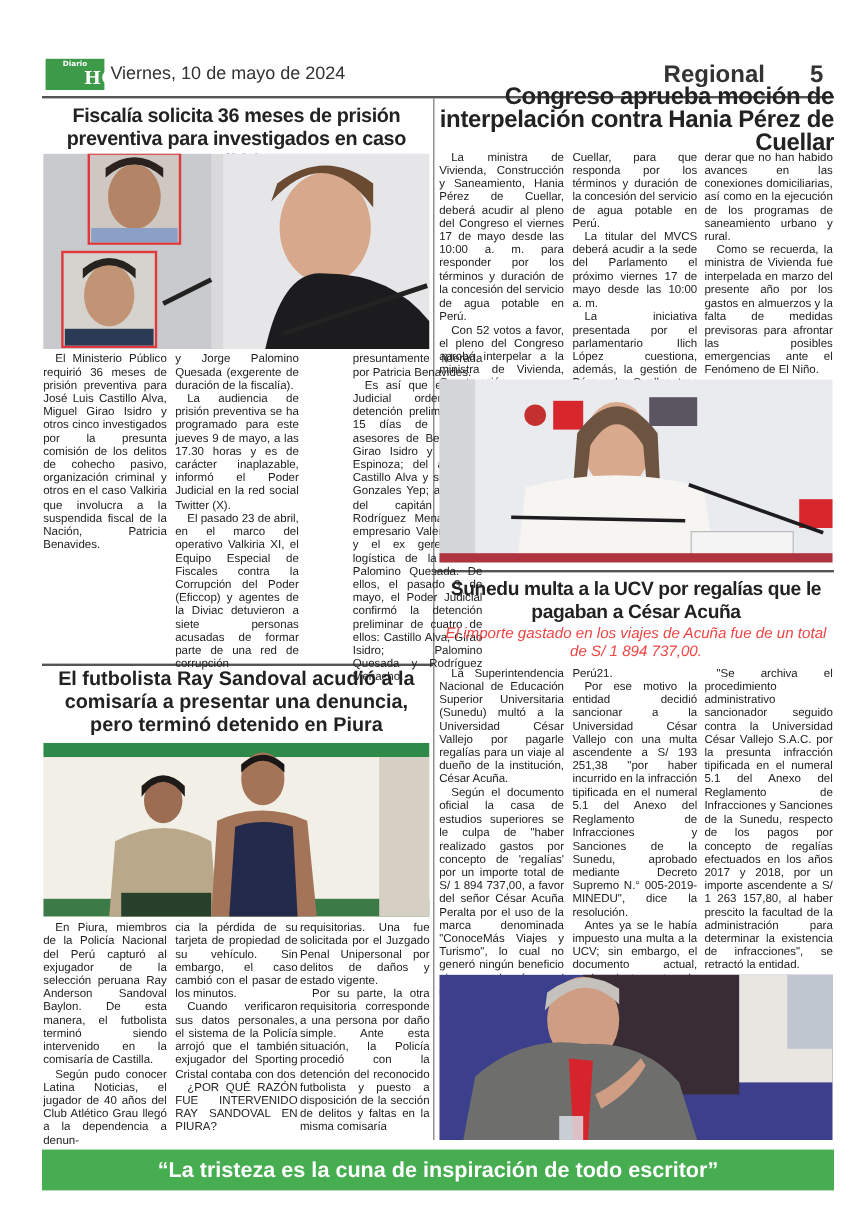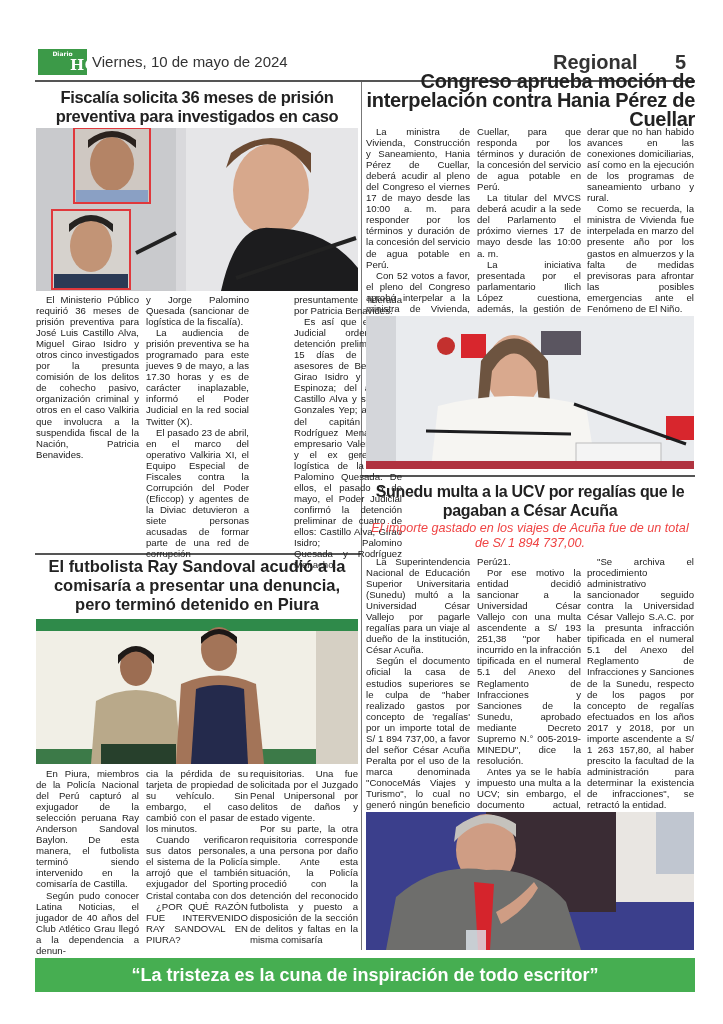--- a/index.html
+++ b/index.html
@@ -74,21 +74,21 @@
     <rect x="16" y="82" width="78" height="79" fill="#d6d2cd" stroke="#e0383c" stroke-width="2"></rect>
     <ellipse cx="55" cy="118" rx="21" ry="26" fill="#c29476"></ellipse>
     <path d="M33 104 Q55 82 77 104 L77 96 Q55 78 33 96 Z" fill="#252220"></path>
     <rect x="18" y="146" width="74" height="14" fill="#2b3a55"></rect>
   </svg>
 </div>
 <div class="abs col" style="left:36px; top:294px; width:103px;">
   <p>El Ministerio Público requirió 36 meses de prisión preventiva para José Luis Castillo Alva, Miguel Girao Isidro y otros cinco investigados por la presunta comisión de los delitos de cohecho pasivo, organización criminal y otros en el caso Valkiria que involucra a la suspendida fiscal de la Nación, Patricia Benavides.</p>
 </div>
 <div class="abs col" style="left:146px; top:294px; width:103px;">
-  <p class="noindent">y Jorge Palomino Quesada (sancionar de logística de la fiscalía).</p>
+  <p class="noindent">y Jorge Palomino Quesada (exgerente de duración de la fiscalía).</p>
   <p>La audiencia de prisión preventiva se ha programado para este jueves 9 de mayo, a las 17.30 horas y es de carácter inaplazable, informó el Poder Judicial en la red social Twitter (X).</p>
   <p>El pasado 23 de abril, en el marco del operativo Valkiria XI, el Equipo Especial de Fiscales contra la Corrupción del Poder (Eficcop) y agentes de la Diviac detuvieron a siete personas acusadas de formar parte de una red de corrupción</p>
 </div>
 <div class="abs col" style="left:250px; top:294px; width:108px;margin-left:44px;">
   <p class="noindent">presuntamente liderada por Patricia Benavides.</p>
   <p>Es así que el Poder Judicial ordenó la detención preliminar por 15 días de los ex asesores de Benavides, Girao Isidro y Hurtado Espinoza; del abogado Castillo Alva y su pareja Gonzales Yep; así como del capitán PNP Rodríguez Menacho, el empresario Valer Enciso y el ex gerente de logística de la fiscalía Palomino Quesada. De ellos, el pasado 3 de mayo, el Poder Judicial confirmó la detención preliminar de cuatro de ellos: Castillo Alva, Girao Isidro; Palomino Quesada y Rodríguez Menacho.</p>
 </div>
 
 <div class="abs headline h2">Congreso aprueba moción de interpelación contra Hania Pérez de Cuellar</div>
 <div class="abs col" style="left:366px; top:126px; width:104px;">

